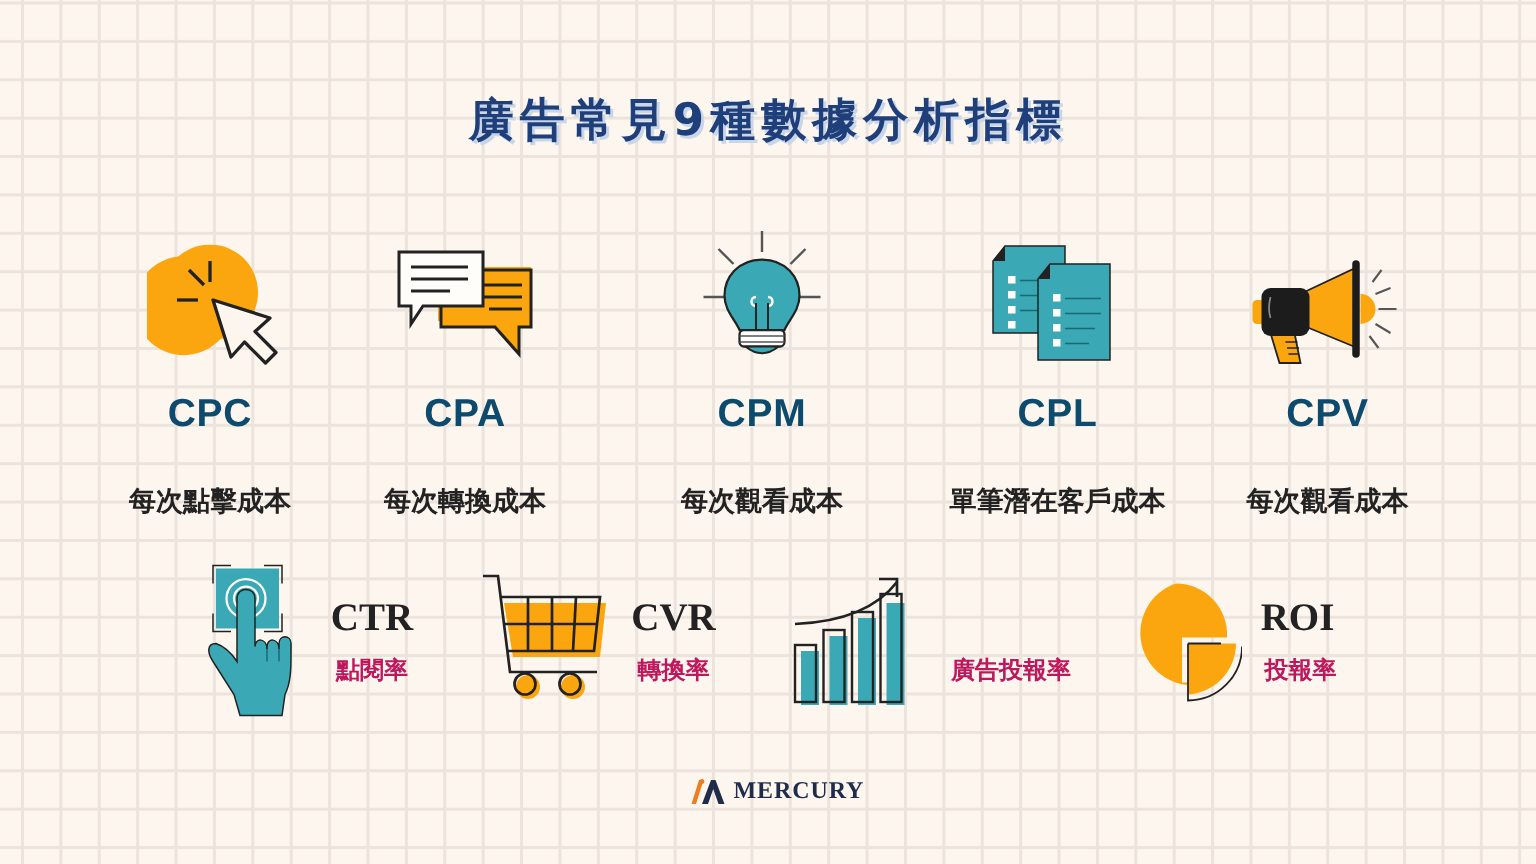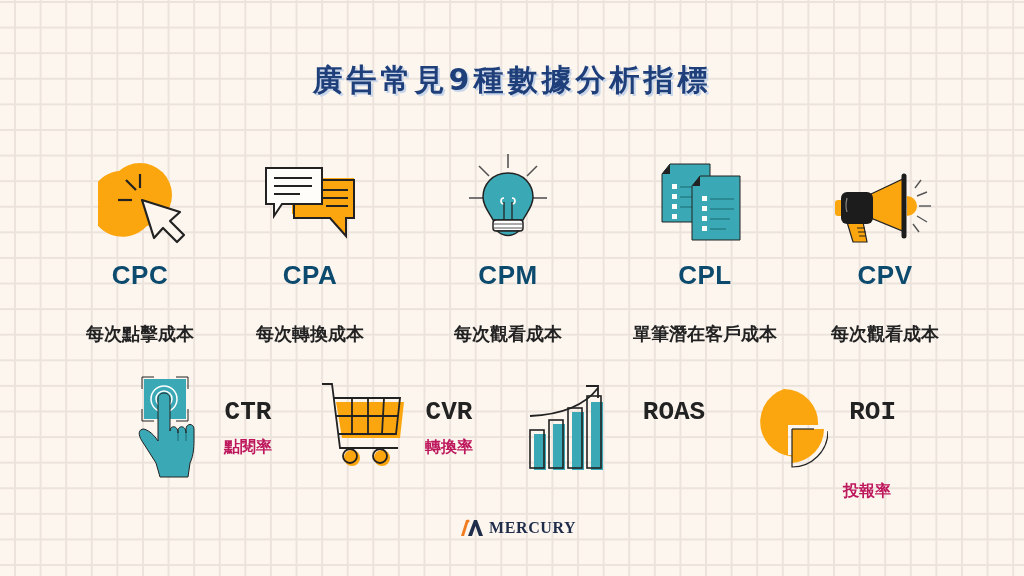--- a/index.html
+++ b/index.html
@@ -34,21 +34,21 @@
     font-family: "Liberation Sans", "DejaVu Sans", sans-serif;
     letter-spacing: 0.5px;
   }
   .top-item .desc {
     position: absolute; left: 0; right: 0; top: 138px;
     font-size: 18px; font-weight: bold; color: #222; margin-top: 24px;
   }
   .bot-item .code {
     position: absolute;
     font-size: 26px; font-weight: bold; color: #222;
-    font-family: Liberation Mono, monospace;
+    font-family: Liberation Serif, serif;
     text-align: center;
   }
   .bot-item .desc {
     position: absolute;
     font-size: 16px; font-weight: bold; color: #be185d;
     text-align: center;
     white-space: nowrap;
   }
   .logo {
     position: absolute; left: 458px; top: 519px;
@@ -199,32 +199,32 @@
     <path d="M58 8 L70 8 L70 20" fill="none" stroke="#222" stroke-width="1.8"></path>
     <rect x="6" y="56" width="12" height="36" fill="#3aa9b5"></rect>
     <rect x="2" y="52" width="14" height="38" fill="none" stroke="#222" stroke-width="1.6"></rect>
     <rect x="25" y="46" width="12" height="46" fill="#3aa9b5"></rect>
     <rect x="21" y="42" width="14" height="48" fill="none" stroke="#222" stroke-width="1.6"></rect>
     <rect x="44" y="34" width="12" height="58" fill="#3aa9b5"></rect>
     <rect x="40" y="30" width="14" height="60" fill="none" stroke="#222" stroke-width="1.6"></rect>
     <rect x="63" y="24" width="12" height="68" fill="#3aa9b5"></rect>
     <rect x="59" y="18" width="14" height="72" fill="none" stroke="#222" stroke-width="1.6"></rect>
   </svg>
-  <div class="code" style="left:96px; top:19px; width:100px;">ROAS</div>
+  <div class="desc" style="left:92px; top:59px; width:108px;">廣告投報率</div>
 </div>
 
 <div class="item bot-item" style="left:748px; top:385px; width:160px; height:90px;">
   <svg width="80" height="85" viewBox="0 0 80 85" style="left:0; top:0;">
     <path d="M36 4 A34 34 0 1 0 58 70 L40 70 L40 40 L70 40 A34 34 0 0 0 36 4 Z" fill="#fca60f"></path>
     <path d="M44 44 L76 44 A34 34 0 0 1 44 78 Z" fill="#fca60f"></path>
     <path d="M44 44 L44 82 A36 36 0 0 0 80 46" fill="none" stroke="#222" stroke-width="1.2"></path>
     <line x1="44" y1="44" x2="66" y2="44" stroke="#222" stroke-width="1.2"></line>
   </svg>
-  <div class="code" style="left:86px; top:12px; width:62px;text-align:right;">ROI</div>
-  <div class="desc" style="left:84px; top:52px; width:70px;margin-top:44px;">投報率</div>
+  <div class="code" style="left:86px; top:12px; width:62px;">ROI</div>
+  <div class="desc" style="left:84px; top:52px; width:70px;">投報率</div>
 </div>
 
 <div class="logo">
   <svg width="26" height="18" viewBox="0 0 26 18">
     <path d="M3 17 L8 1 L11 1 L6 17 Z" fill="#f07c1f"></path>
     <circle cx="10" cy="2" r="1.6" fill="#f07c1f"></circle>
     <path d="M10 17 L16 1 L19 1 L25 17 L21 17 L17.5 7 L14 17 Z" fill="#1f2d4a"></path>
   </svg>
   <span class="logo-text">MERCURY</span>
 </div>

